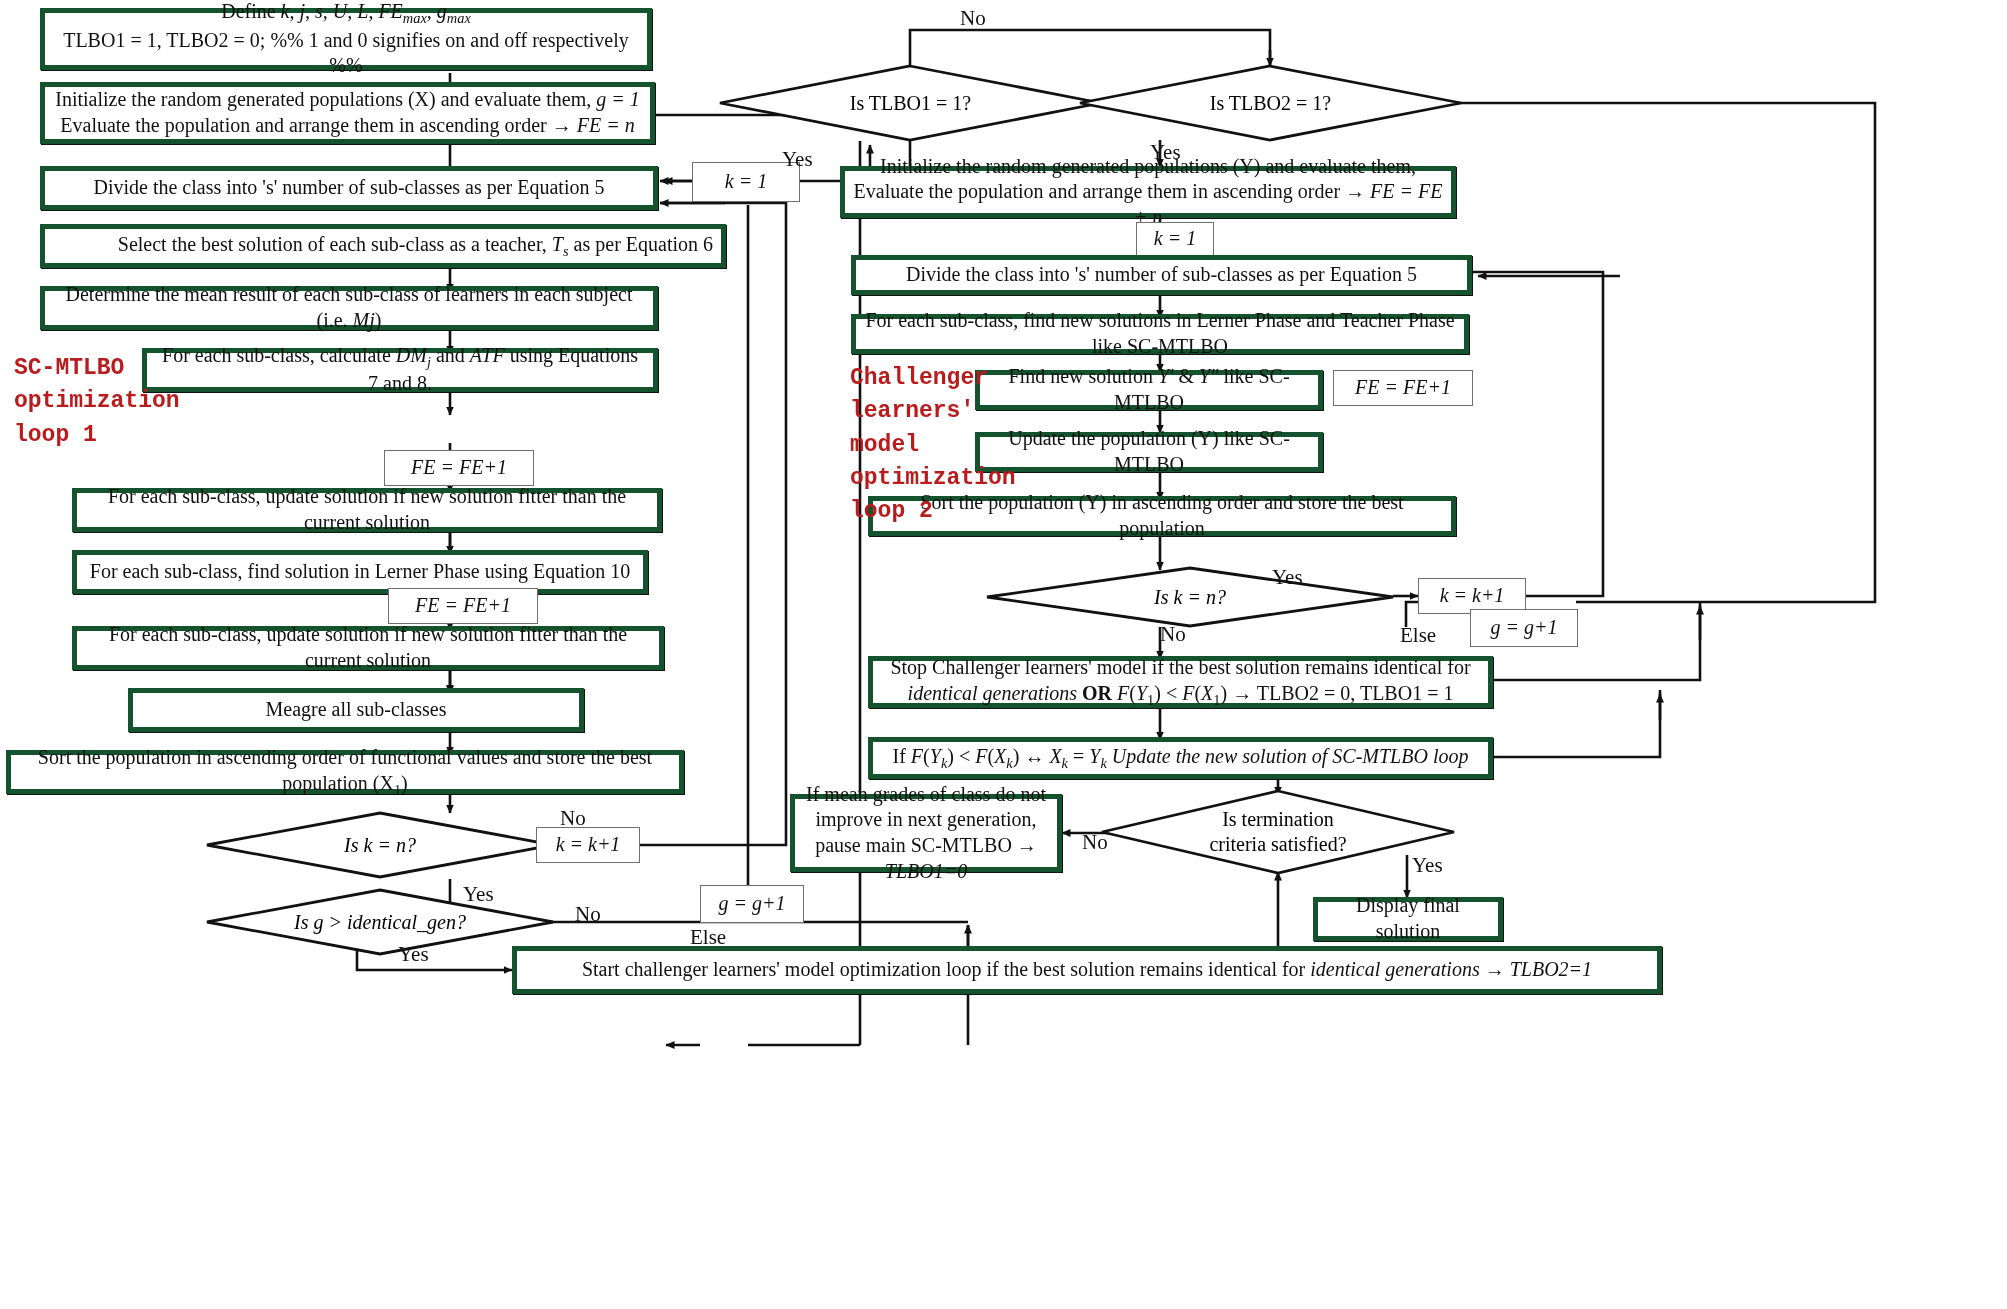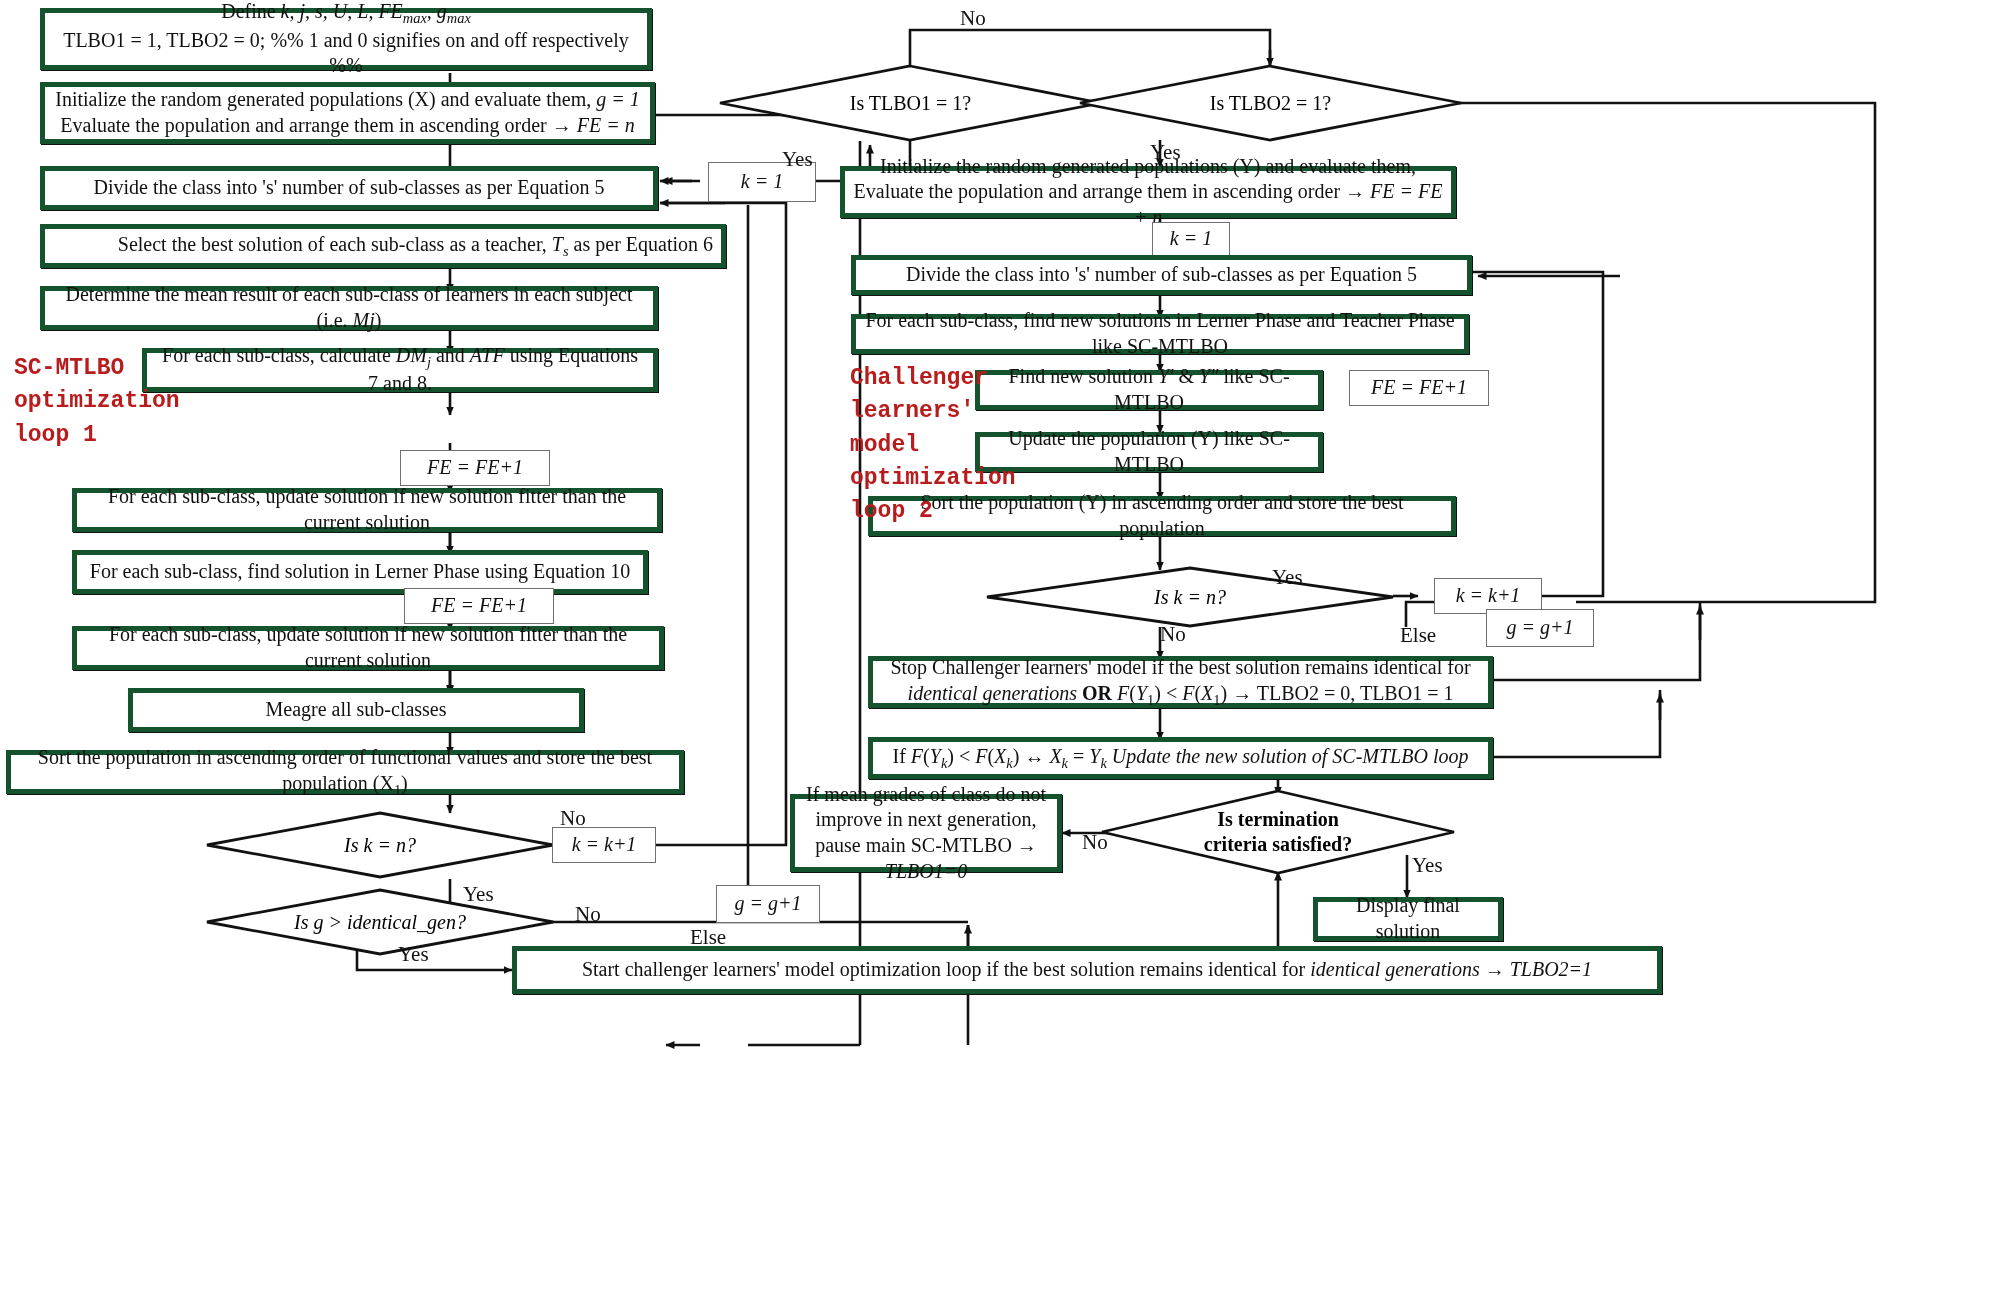--- a/index.html
+++ b/index.html
@@ -4,21 +4,21 @@
 <title>SC-MTLBO Flowchart</title>
 <style>
   html,body{margin:0;padding:0;background:#ffffff;}
   body{font-family:"Liberation Serif", serif;}
   #canvas{position:relative;width:2007px;height:1309px;background:#fff;overflow:hidden;}
   svg.edges{position:absolute;left:0;top:0;width:2007px;height:1309px;pointer-events:none;}
   .node{position:absolute;box-sizing:border-box;background:#fff;
         display:flex;align-items:center;justify-content:center;text-align:center;
         font-family:"Liberation Serif", serif;color:#111;line-height:1.28;}
   .proc{border:5px solid #14532d;box-shadow:1px 1px 0 0 #111;font-size:20px;padding:2px 8px;}
-  .small{border:1.5px solid #6f6f6f;font-size:20px;font-style:italic;padding:1px 6px;background:#fff;margin-left:16px;}
+  .small{border:1.5px solid #6f6f6f;font-size:20px;font-style:italic;padding:1px 6px;background:#fff;}
   .lbl{position:absolute;font-size:21px;color:#111;font-family:"Liberation Serif", serif;white-space:nowrap;}
   .grouplbl{position:absolute;font-size:23px;font-weight:bold;color:#b91c1c;
             font-family:Liberation Mono, monospace;line-height:1.45;white-space:pre-line;}
   .dia{position:absolute;display:flex;align-items:center;justify-content:center;}
   .dia .dtxt{position:relative;z-index:2;font-size:20px;font-style:italic;text-align:center;
              line-height:1.25;white-space:pre-line;}
   .dia .dtxt.up{font-style:normal;}
   .dia svg{position:absolute;left:0;top:0;}
   i.v{font-style:italic;}
   .sub{font-size:0.72em;vertical-align:sub;}
@@ -285,21 +285,21 @@
   </div>
 
   <div class="node proc" style="left:868px;top:656px;width:625px;height:52px;">
     <span>Stop Challenger learners' model if the best solution remains identical for <i class="v">identical generations</i> <b>OR</b> <i class="v">F</i>(<i class="v">Y</i><span class="sub">1</span>) &lt; <i class="v">F</i>(<i class="v">X</i><span class="sub">1</span>) → TLBO2 = 0, TLBO1 = 1</span>
   </div>
 
   <div class="node proc" style="left:868px;top:737px;width:625px;height:42px;">
     <span>If <i class="v">F</i>(<i class="v">Y<span class="sub">k</span></i>) &lt; <i class="v">F</i>(<i class="v">X<span class="sub">k</span></i>) ↔ <i class="v">X<span class="sub">k</span></i> = <i class="v">Y<span class="sub">k</span> Update the new solution of SC-MTLBO loop</i></span>
   </div>
 
-  <div class="dia" style="left:1100px;top:789px;width:356px;height:86px;font-weight:bold;">
+  <div class="dia" style="left:1100px;top:789px;width:356px;height:86px;">
     <svg width="356" height="86" viewBox="0 0 356 86" xmlns="http://www.w3.org/2000/svg">
       <polygon points="178,2 354,43 178,84 2,43" fill="#fff" stroke="#111" stroke-width="2.8"></polygon>
     </svg>
     <span class="dtxt up">Is termination
 criteria satisfied?</span>
   </div>
 
   <div class="node proc" style="left:790px;top:794px;width:272px;height:78px;">
     <span>If mean grades of class do not improve in next generation, pause main SC-MTLBO → <i class="v">TLBO1=0</i></span>
   </div>

